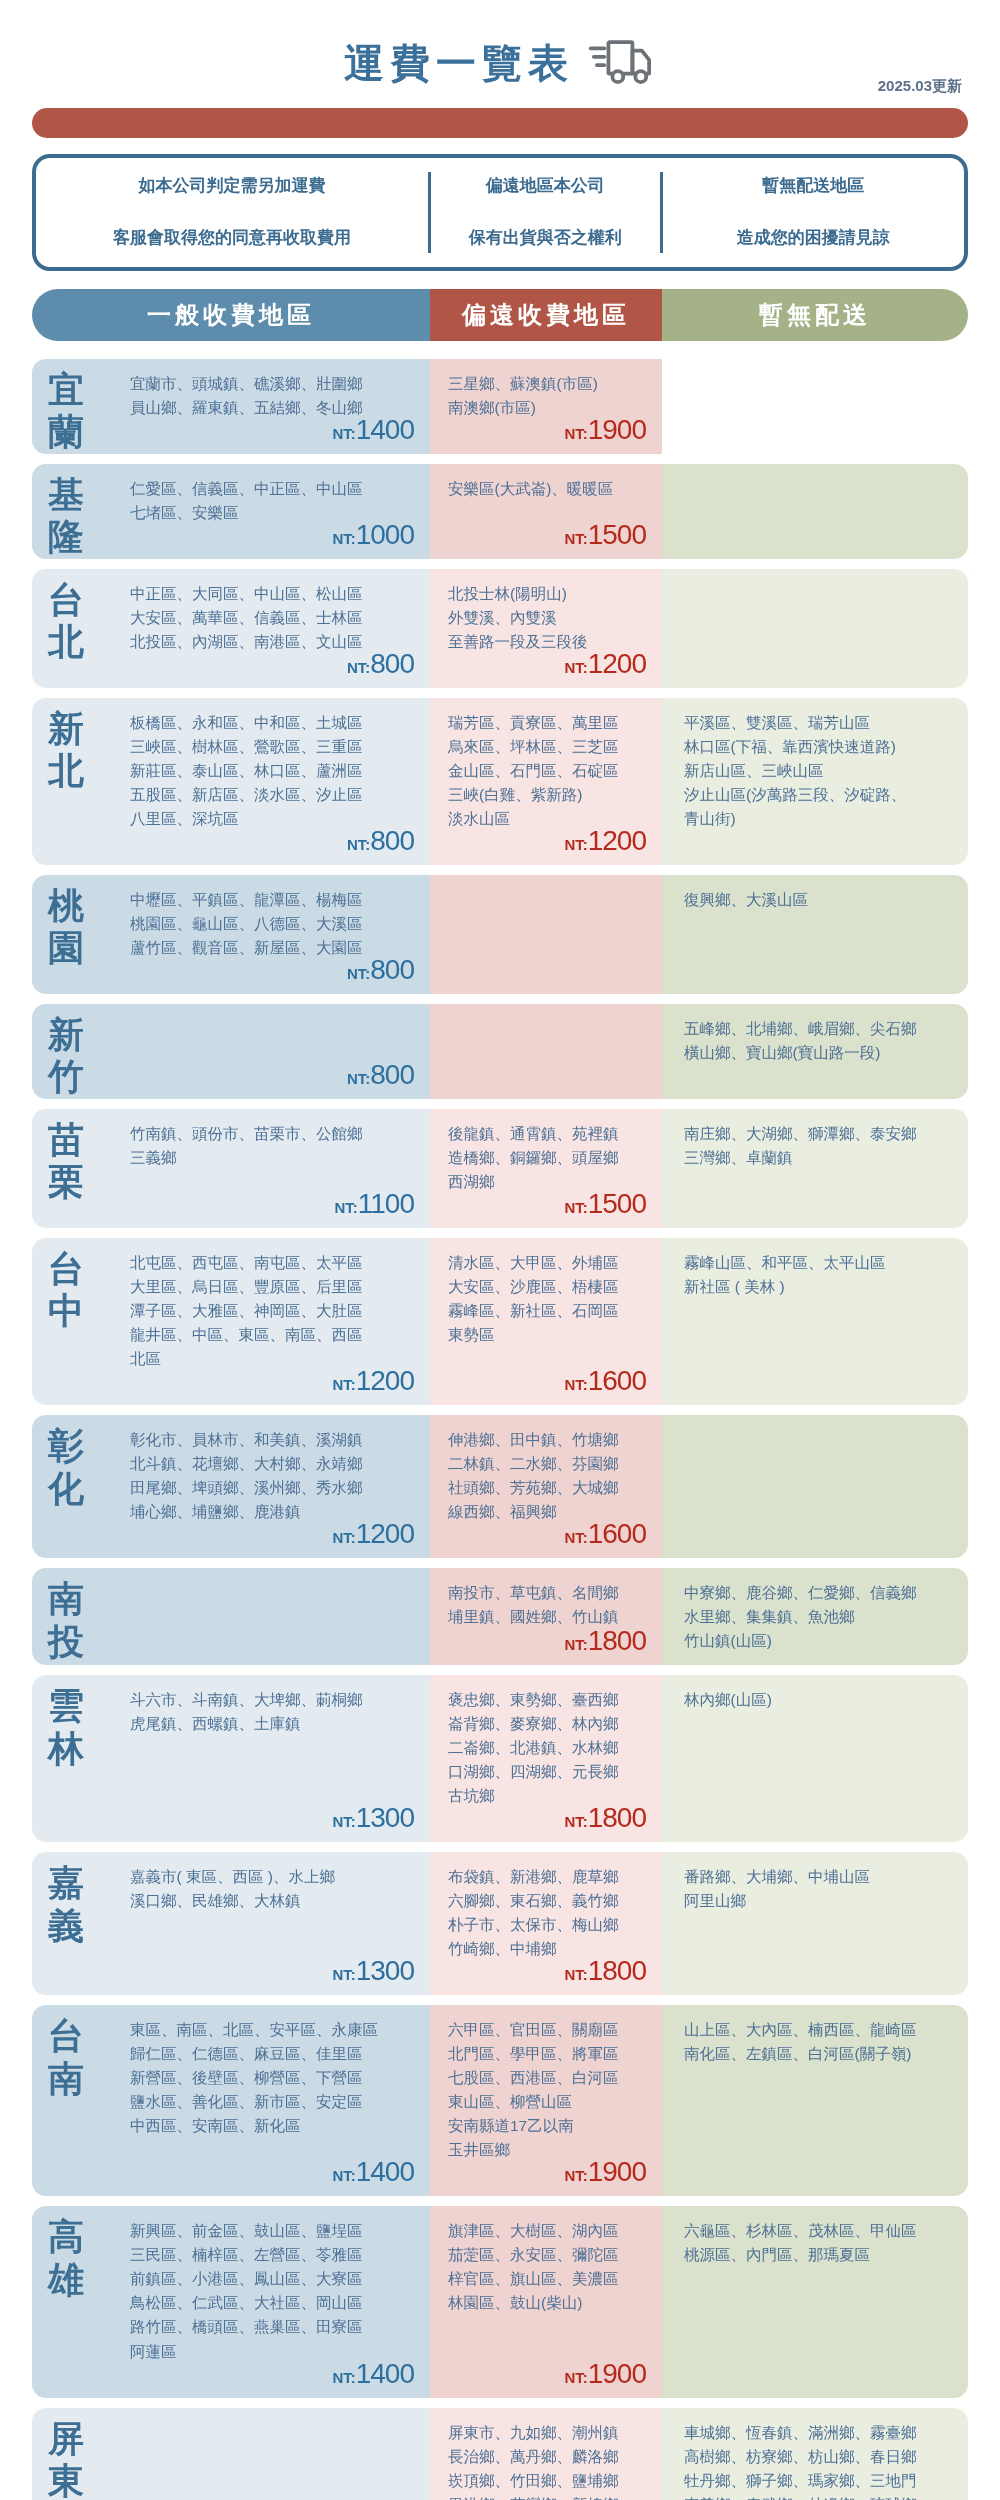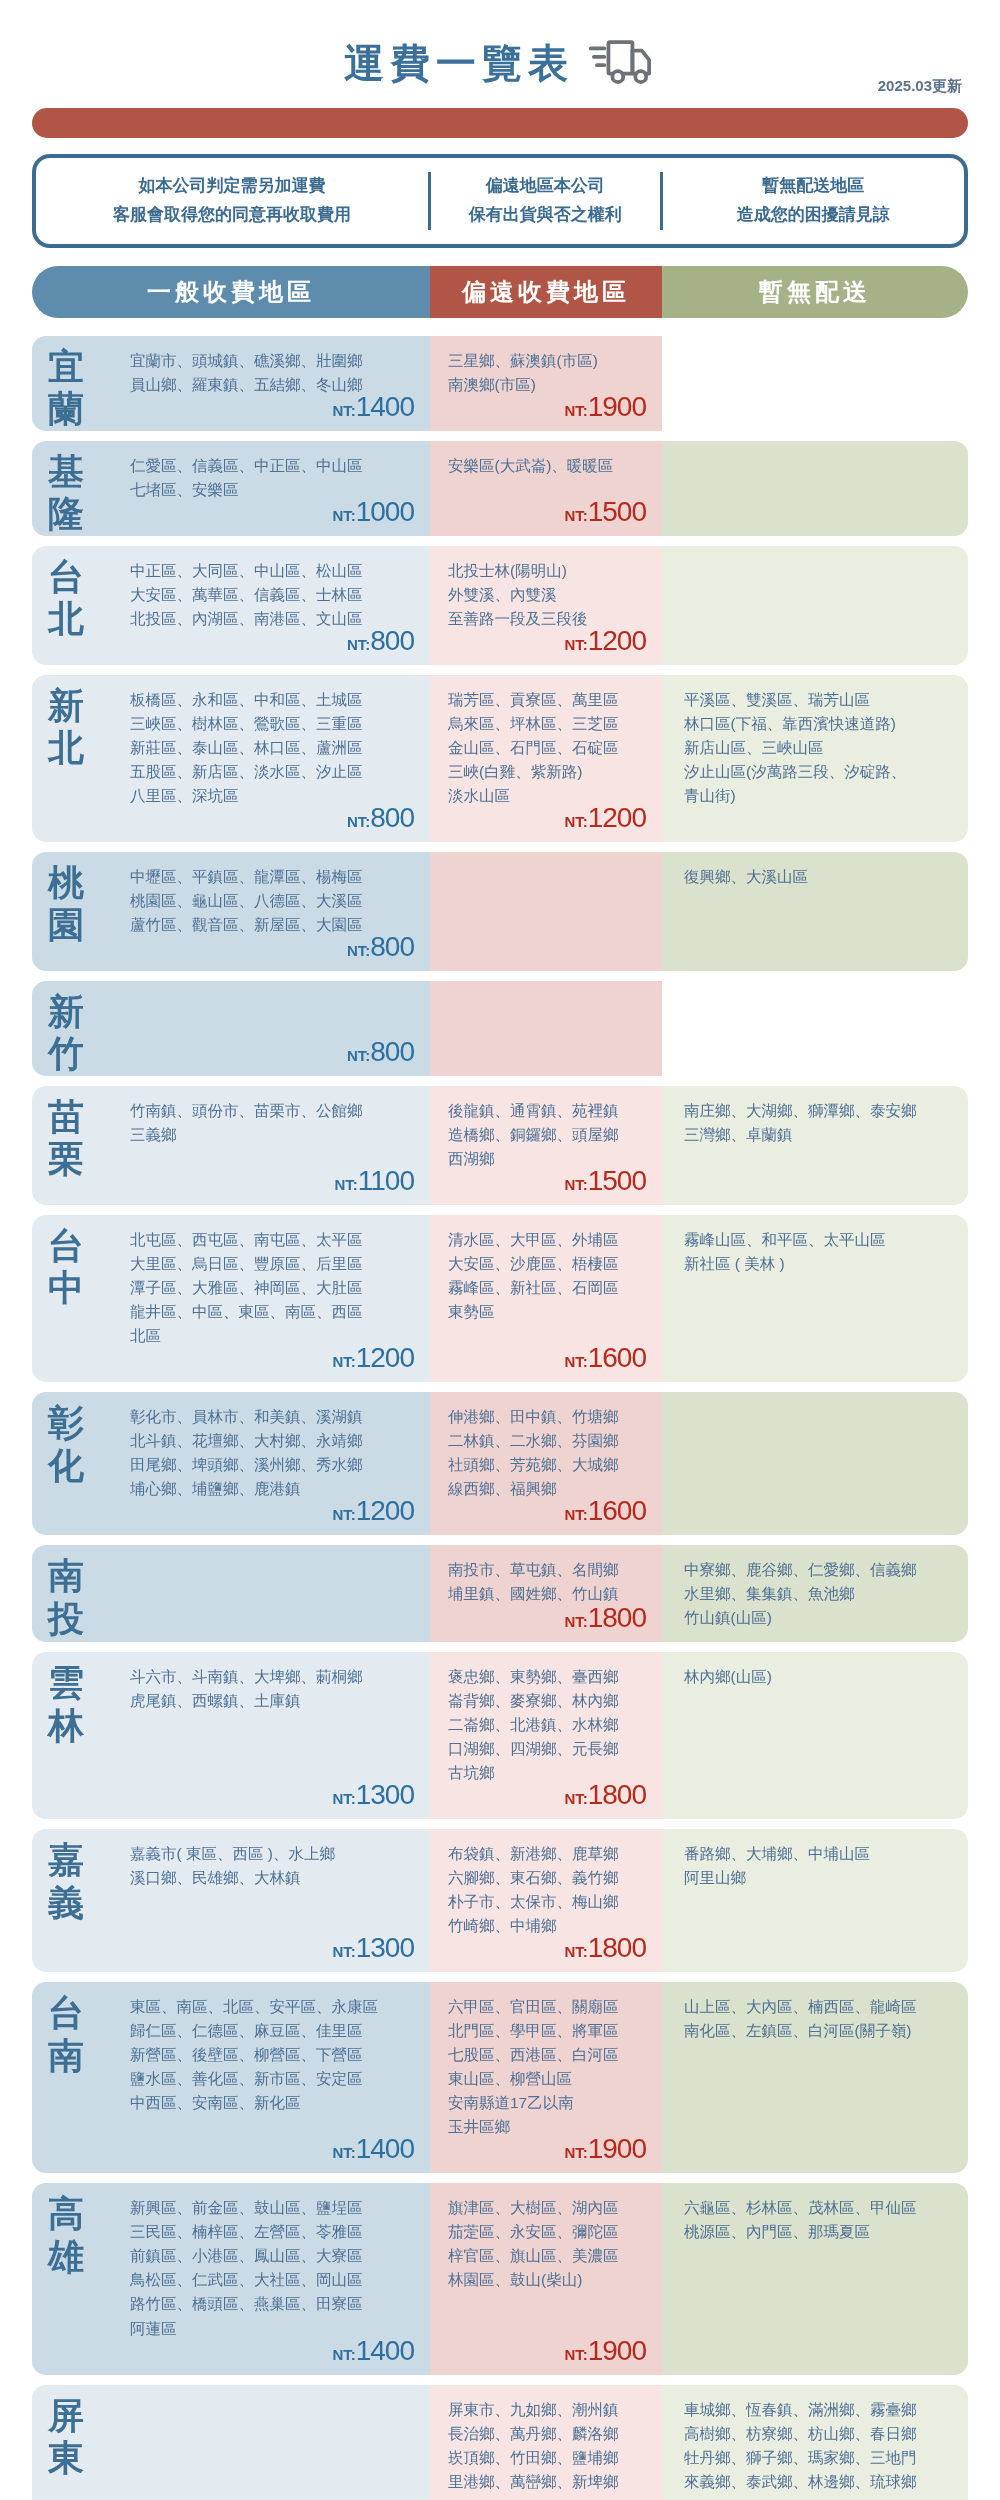--- a/index.html
+++ b/index.html
@@ -15,21 +15,21 @@
   .page-title{font-size:40px;font-weight:bold;color:#3a709a;letter-spacing:6px;}
   .updated{position:absolute;right:6px;bottom:4px;font-size:15px;font-weight:bold;color:#5c718b;}
   .truck{display:inline-block;}
 
   
   .top-bar{height:30px;border-radius:15px;background:#b15647;margin:8px 0 16px;}
 
   
   .notes-box{display:flex;border:4px solid #3c6b90;border-radius:18px;padding:14px 0;margin-bottom:18px;}
   .note-col{display:flex;flex-direction:column;justify-content:center;text-align:center;
-            font-size:17px;font-weight:bold;color:#3c6b90;line-height:1.7;}
+            font-size:17px;font-weight:bold;color:#3c6b90;line-height:1.7;gap:23px;}
   .note-col.c1{width:42.5%;}
   .note-col.c2{width:24.8%;border-left:3px solid #3c6b90;border-right:3px solid #3c6b90;}
   .note-col.c3{width:32.7%;}
 
   
   .header-bar{display:flex;height:52px;border-radius:26px;overflow:hidden;margin-bottom:18px;}
   .header-seg{display:flex;align-items:center;justify-content:center;color:#ffffff;
               font-size:24px;font-weight:bold;letter-spacing:4px;}
   .header-seg.general{width:398px;background:#5e8cac;}
   .header-seg.remote{width:232px;background:#b15647;}
@@ -274,20 +274,26 @@
           </div>
       <div class="price blue">
         <span class="nt">NT:</span>
             <span class="amount">800</span>
       </div>
     </div>
     <div class="cell remote">
       <div class="cell-content"></div>
 
     </div>
+    <div class="cell none">
+      <div class="cell-content">
+            <div class="area-line">五峰鄉、北埔鄉、峨眉鄉、尖石鄉</div>
+            <div class="area-line">橫山鄉、寶山鄉(寶山路一段)</div>
+          </div>
+    </div>
   </div>
 
   <div class="row light">
     <div class="cell general">
       <div class="region-label">
             <div>苗</div>
             <div>栗</div>
           </div>
       <div class="cell-content">
             <div class="area-line">竹南鎮、頭份市、苗栗市、公館鄉</div>

